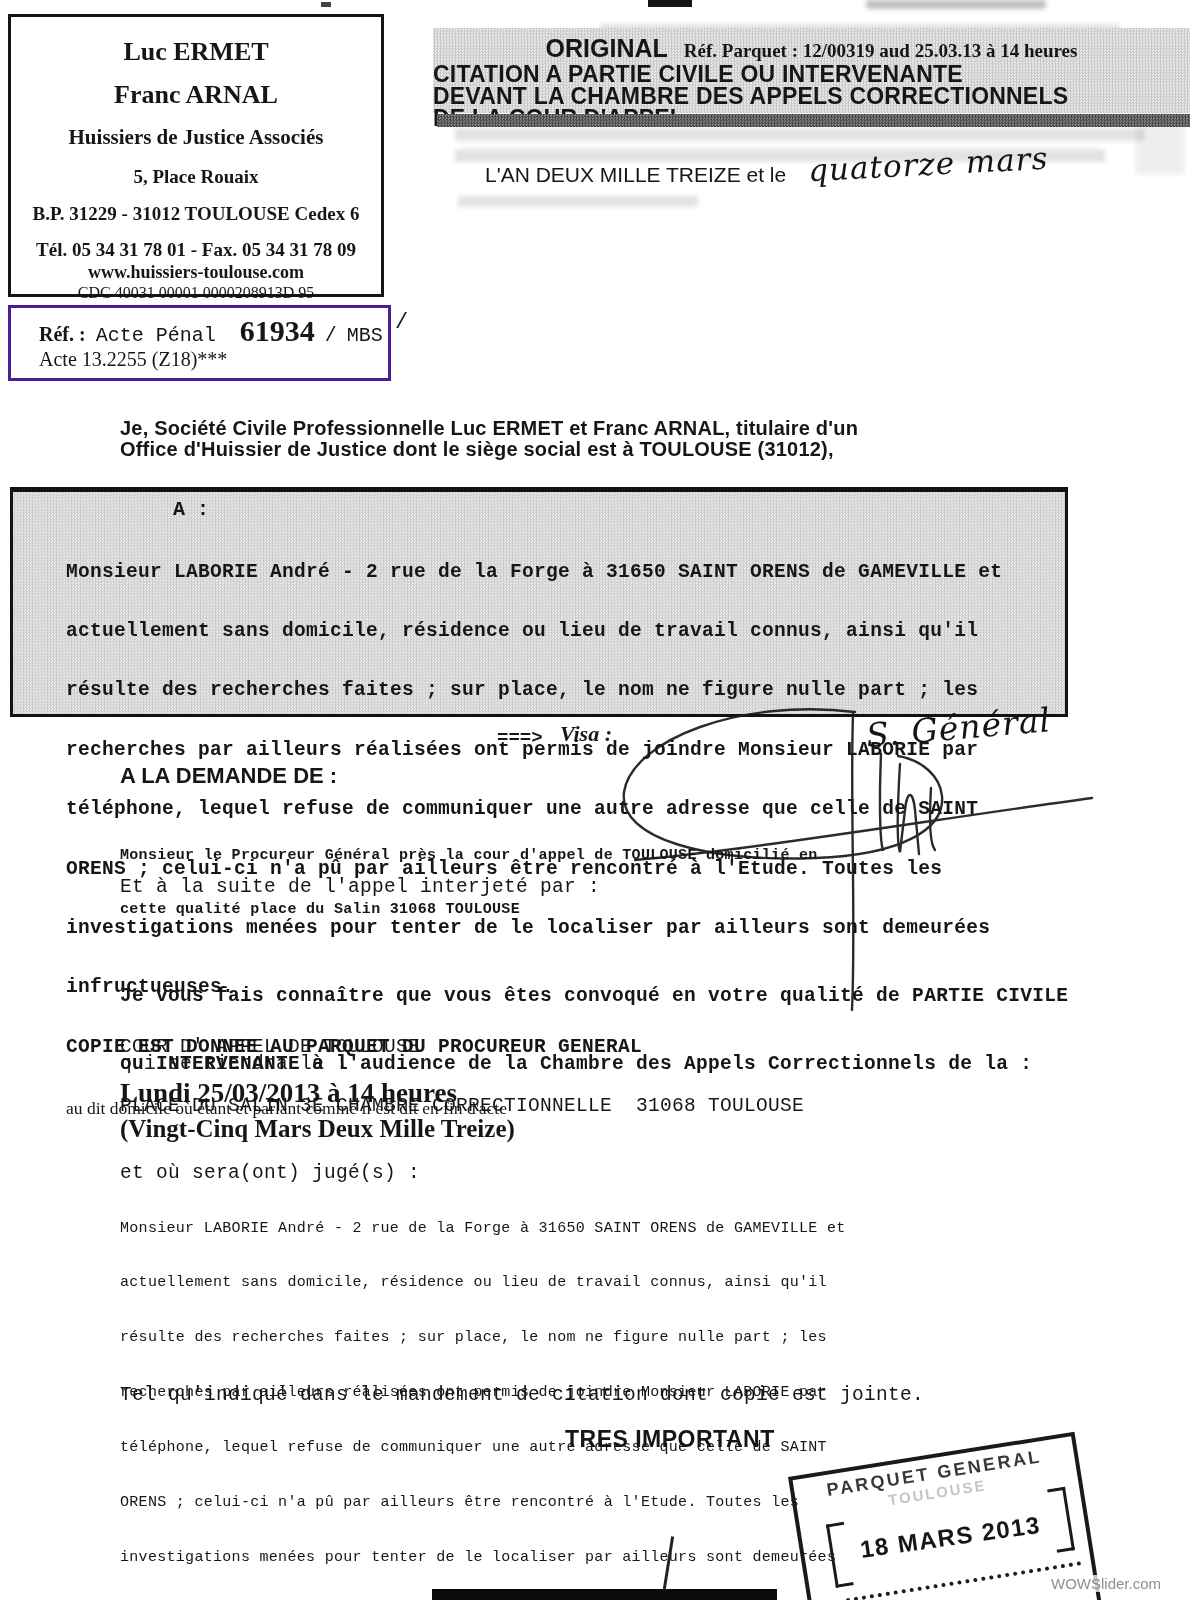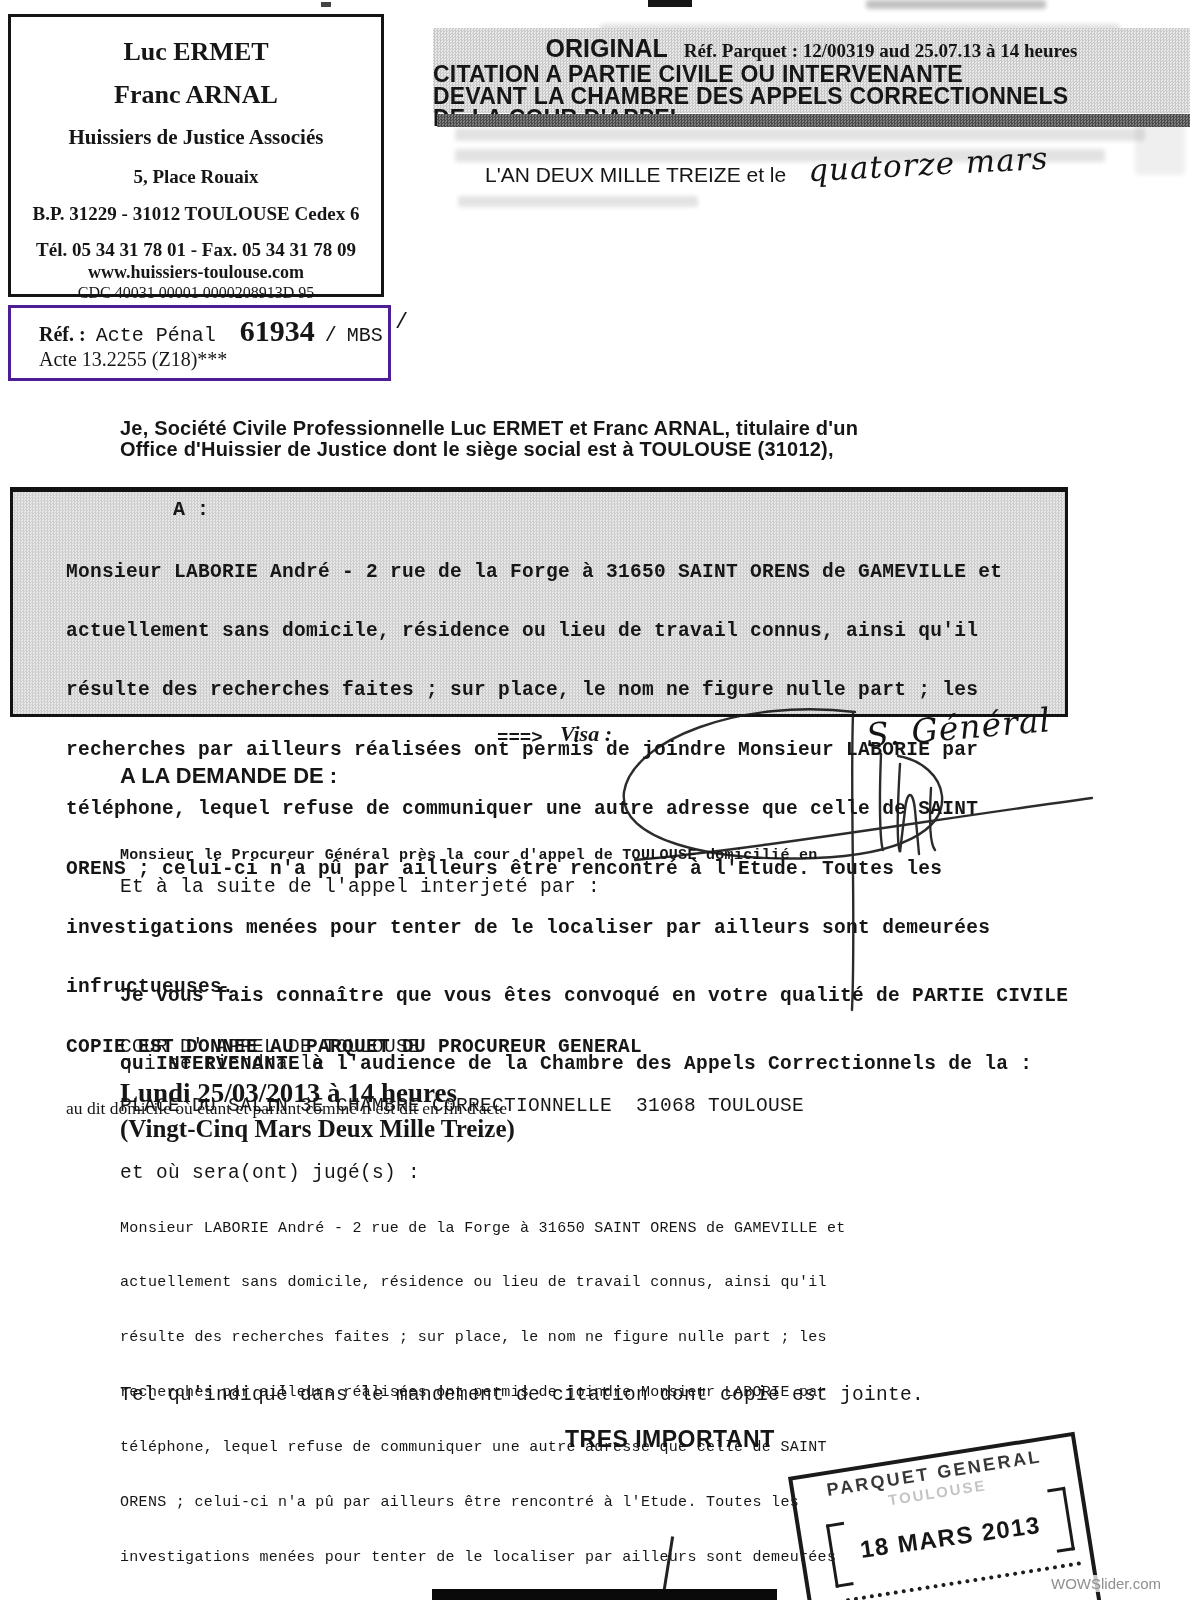--- a/index.html
+++ b/index.html
@@ -64,21 +64,21 @@
     <div class="b" style="margin-top:16px;font-size:19px;">5, Place Rouaix</div>
     <div class="b" style="margin-top:15px;font-size:19px;">B.P. 31229 - 31012 TOULOUSE Cedex 6</div>
     <div class="b" style="margin-top:14px;font-size:19px;">Tél. 05 34 31 78 01 - Fax. 05 34 31 78 09</div>
     <div class="b" style="margin-top:1px;font-size:18px;">www.huissiers-toulouse.com</div>
     <div style="margin-top:1px;font-size:16px;">CDC 40031 00001 0000208913D 95</div>
   </div>
 
   <div id="band" class="abs dither-light center">
     <div style="display:flex;justify-content:center;align-items:baseline;gap:16px;margin-top:6px;">
       <span class="sans b" style="font-size:25px;">ORIGINAL</span>
-      <span class="serif b" style="font-size:19px;">Réf. Parquet : 12/00319 aud 25.07.13 à 14 heures</span>
+      <span class="serif b" style="font-size:19px;">Réf. Parquet : 12/00319 aud 25.03.13 à 14 heures</span>
     </div>
     <div class="band-line">CITATION A PARTIE CIVILE OU INTERVENANTE</div>
     <div class="band-line">DEVANT LA CHAMBRE DES APPELS CORRECTIONNELS</div>
     <div class="band-line">DE LA COUR D'APPEL</div>
   </div>
   <div id="band-strip" class="abs dither-dark"></div>
 
   <div class="abs sans" style="left:485px;top:163px;font-size:21px;">L'AN DEUX MILLE TREIZE et le</div>
   <div class="abs hand" style="left:808px;top:146px;font-size:31px;transform:rotate(-3deg);letter-spacing:1px;">quatorze mars</div>
 
@@ -126,20 +126,21 @@
       <path d="M 300,72 C 297,122 297,152 300,160 L 305,118 C 307,98 313,98 315,118 L 319,162"></path>
       <path d="M 331,96 C 329,130 330,152 335,158"></path>
       <path d="M 35,168 C 150,158 330,128 492,106"></path>
     </g>
   </svg>
   <div class="abs hand" style="left:866px;top:708px;font-size:33px;transform:rotate(-5deg);letter-spacing:1px;">S. Général</div>
 
   <div class="abs sans b" style="left:120px;top:763px;font-size:22px;">A LA DEMANDE DE :</div>
   <div class="abs mono b mono-tight" style="left:120px;top:810px;font-weight:bold;">
     <div>Monsieur le Procureur Général près la cour d'appel de TOULOUSE domicilié en</div>
+    <div>cette qualité place du Salin 31068 TOULOUSE</div>
   </div>
 
   <div class="abs mono mono-line" style="left:120px;top:876px;">Et à la suite de l'appel interjeté par :</div>
 
   <div class="abs mono b" style="left:120px;top:940px;font-size:19.5px;line-height:22.5px;letter-spacing:.3px;">
     <div>Je vous fais connaître que vous êtes convoqué en votre qualité de PARTIE CIVILE</div>
     <div>ou INTERVENANTE à l'audience de la Chambre des Appels Correctionnels de la :</div>
   </div>
 
   <div class="abs mono" style="left:120px;top:999px;font-size:19.5px;line-height:19.5px;letter-spacing:.3px;">

